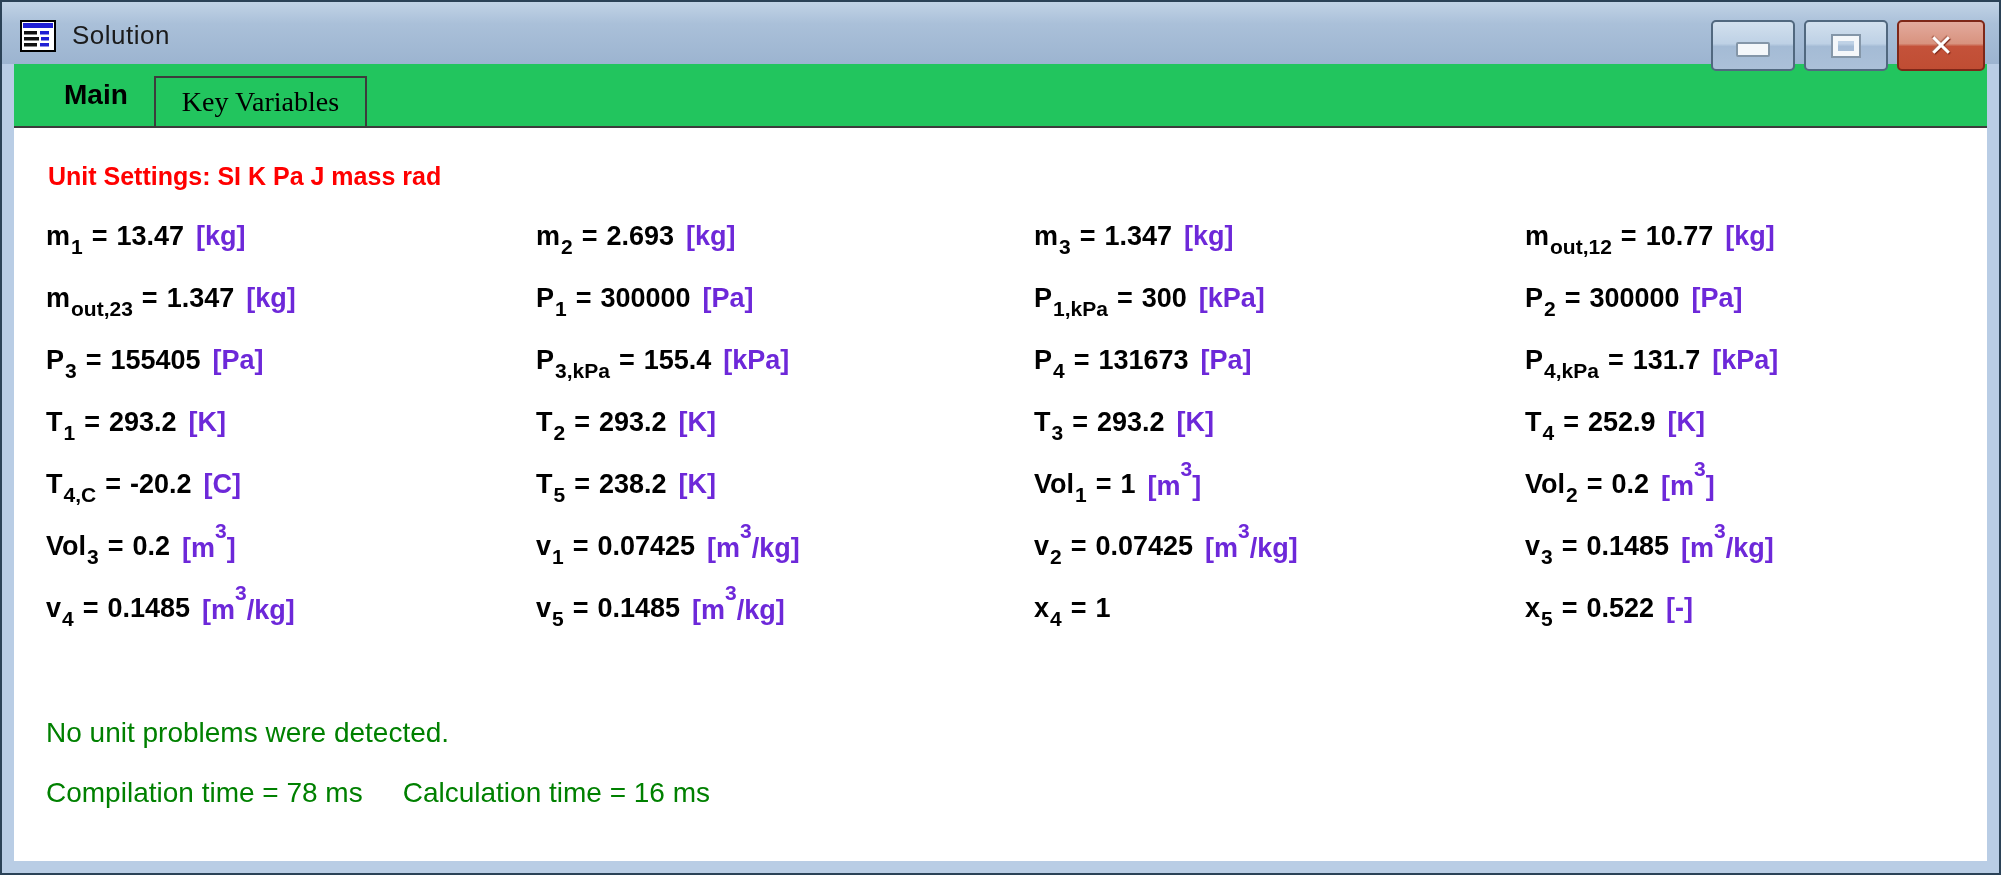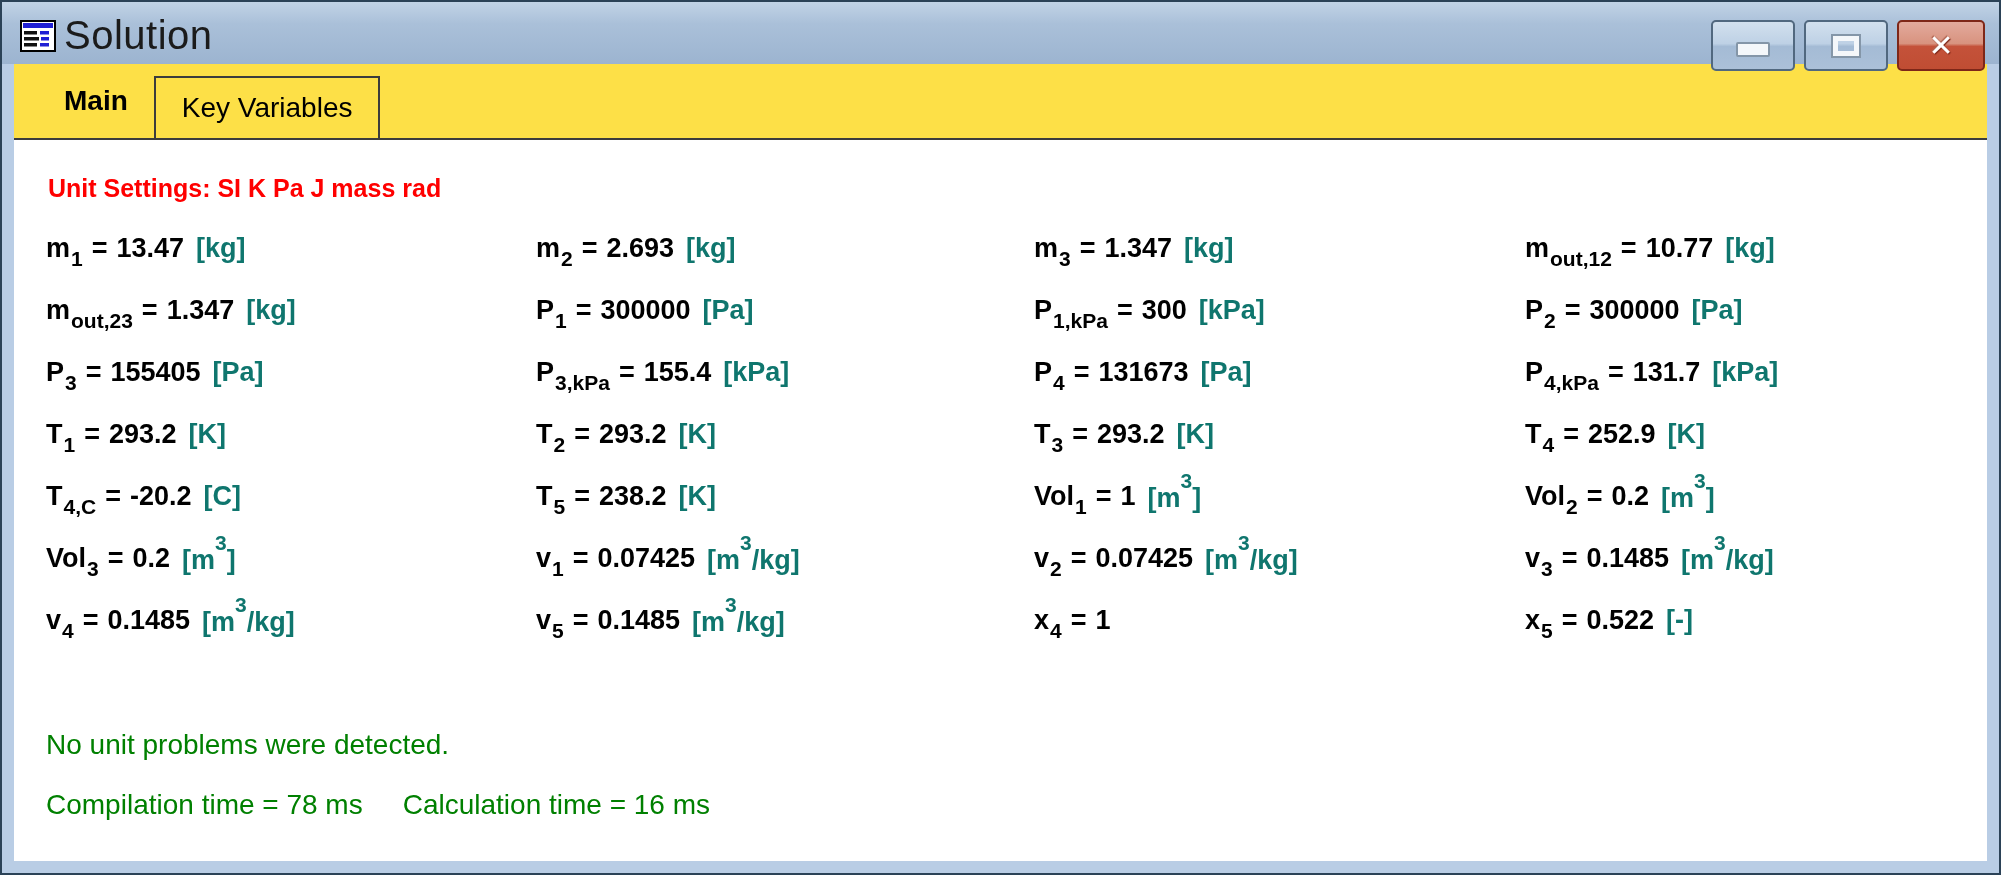--- a/index.html
+++ b/index.html
@@ -16,21 +16,21 @@
   }
   
   .titlebar {
     height: 62px;
     background: linear-gradient(180deg, #c1d3e6 0%, #aac0d9 35%, #9cb4d0 100%);
     display: flex; align-items: center;
     position: relative;
   }
   .app-icon { margin-left: 18px; margin-top: 6px; width: 36px; height: 32px; flex: 0 0 auto; }
   .title {
-    font-size: 40px; color: #1b1b1b; margin-left: 8px; margin-top: 4px;
+    font-size: 26px; color: #1b1b1b; margin-left: 16px; margin-top: 4px;
     letter-spacing: 0.5px;
   }
   .winbtns {
     position: absolute; right: 14px; top: 18px;
     display: flex; gap: 9px;
   }
   .winbtn {
     width: 84px; height: 51px;
     border: 2px solid #51687f;
     border-radius: 5px;
@@ -61,38 +61,39 @@
   
   .inner {
     height: 809px;
     border-left: 12px solid #b9cde5;
     border-right: 12px solid #b9cde5;
     border-bottom: 12px solid #b9cde5;
     background: #ffffff;
   }
   
   .tabbar {
-    height: 76px;
-    background: #fde047;
+    height: 64px;
+    background: #22c55e;
     border-bottom: 2px solid #3c3c3c;
     display: flex; align-items: stretch;
     padding-left: 24px;
   }
   .tab {
     display: flex; align-items: center;
     font-size: 28px; color: #000000;
     padding: 0 26px;
     cursor: default;
   }
   .tab.active { font-weight: 700; }
   .tab.inactive {
     margin-top: 12px;
     border-top: 2px solid #3c3c3c;
     border-left: 2px solid #3c3c3c;
     border-right: 2px solid #3c3c3c;
+    font-family: Liberation Serif, serif;
   }
   
   .content { padding-left: 32px; }
   .unit-settings {
     margin-top: 34px;
     font-size: 25px; font-weight: 700; color: #ff0000;
     margin-left: 2px;
   }
   .vars-grid {
     margin-top: 14px;
@@ -109,21 +110,21 @@
   .vcell .sub {
     font-size: 21px;
     position: relative; top: 9px;
     margin-left: 1px;
   }
   .vcell .sup {
     font-size: 21px;
     position: relative; top: -9px;
   }
   .vcell .eq { margin: 0 9px; }
-  .vcell .unit { color: #0f766e; margin-left: 12px; }
+  .vcell .unit { color: #6d28d9; margin-left: 12px; }
   .msg { font-size: 28px; color: #008000; }
   .msg1 { margin-top: 78px; }
   .msg-row {
     margin-top: 28px;
     display: flex; gap: 40px;
     font-size: 28px; color: #008000;
   }
 </style>
 </head>
 <body>

